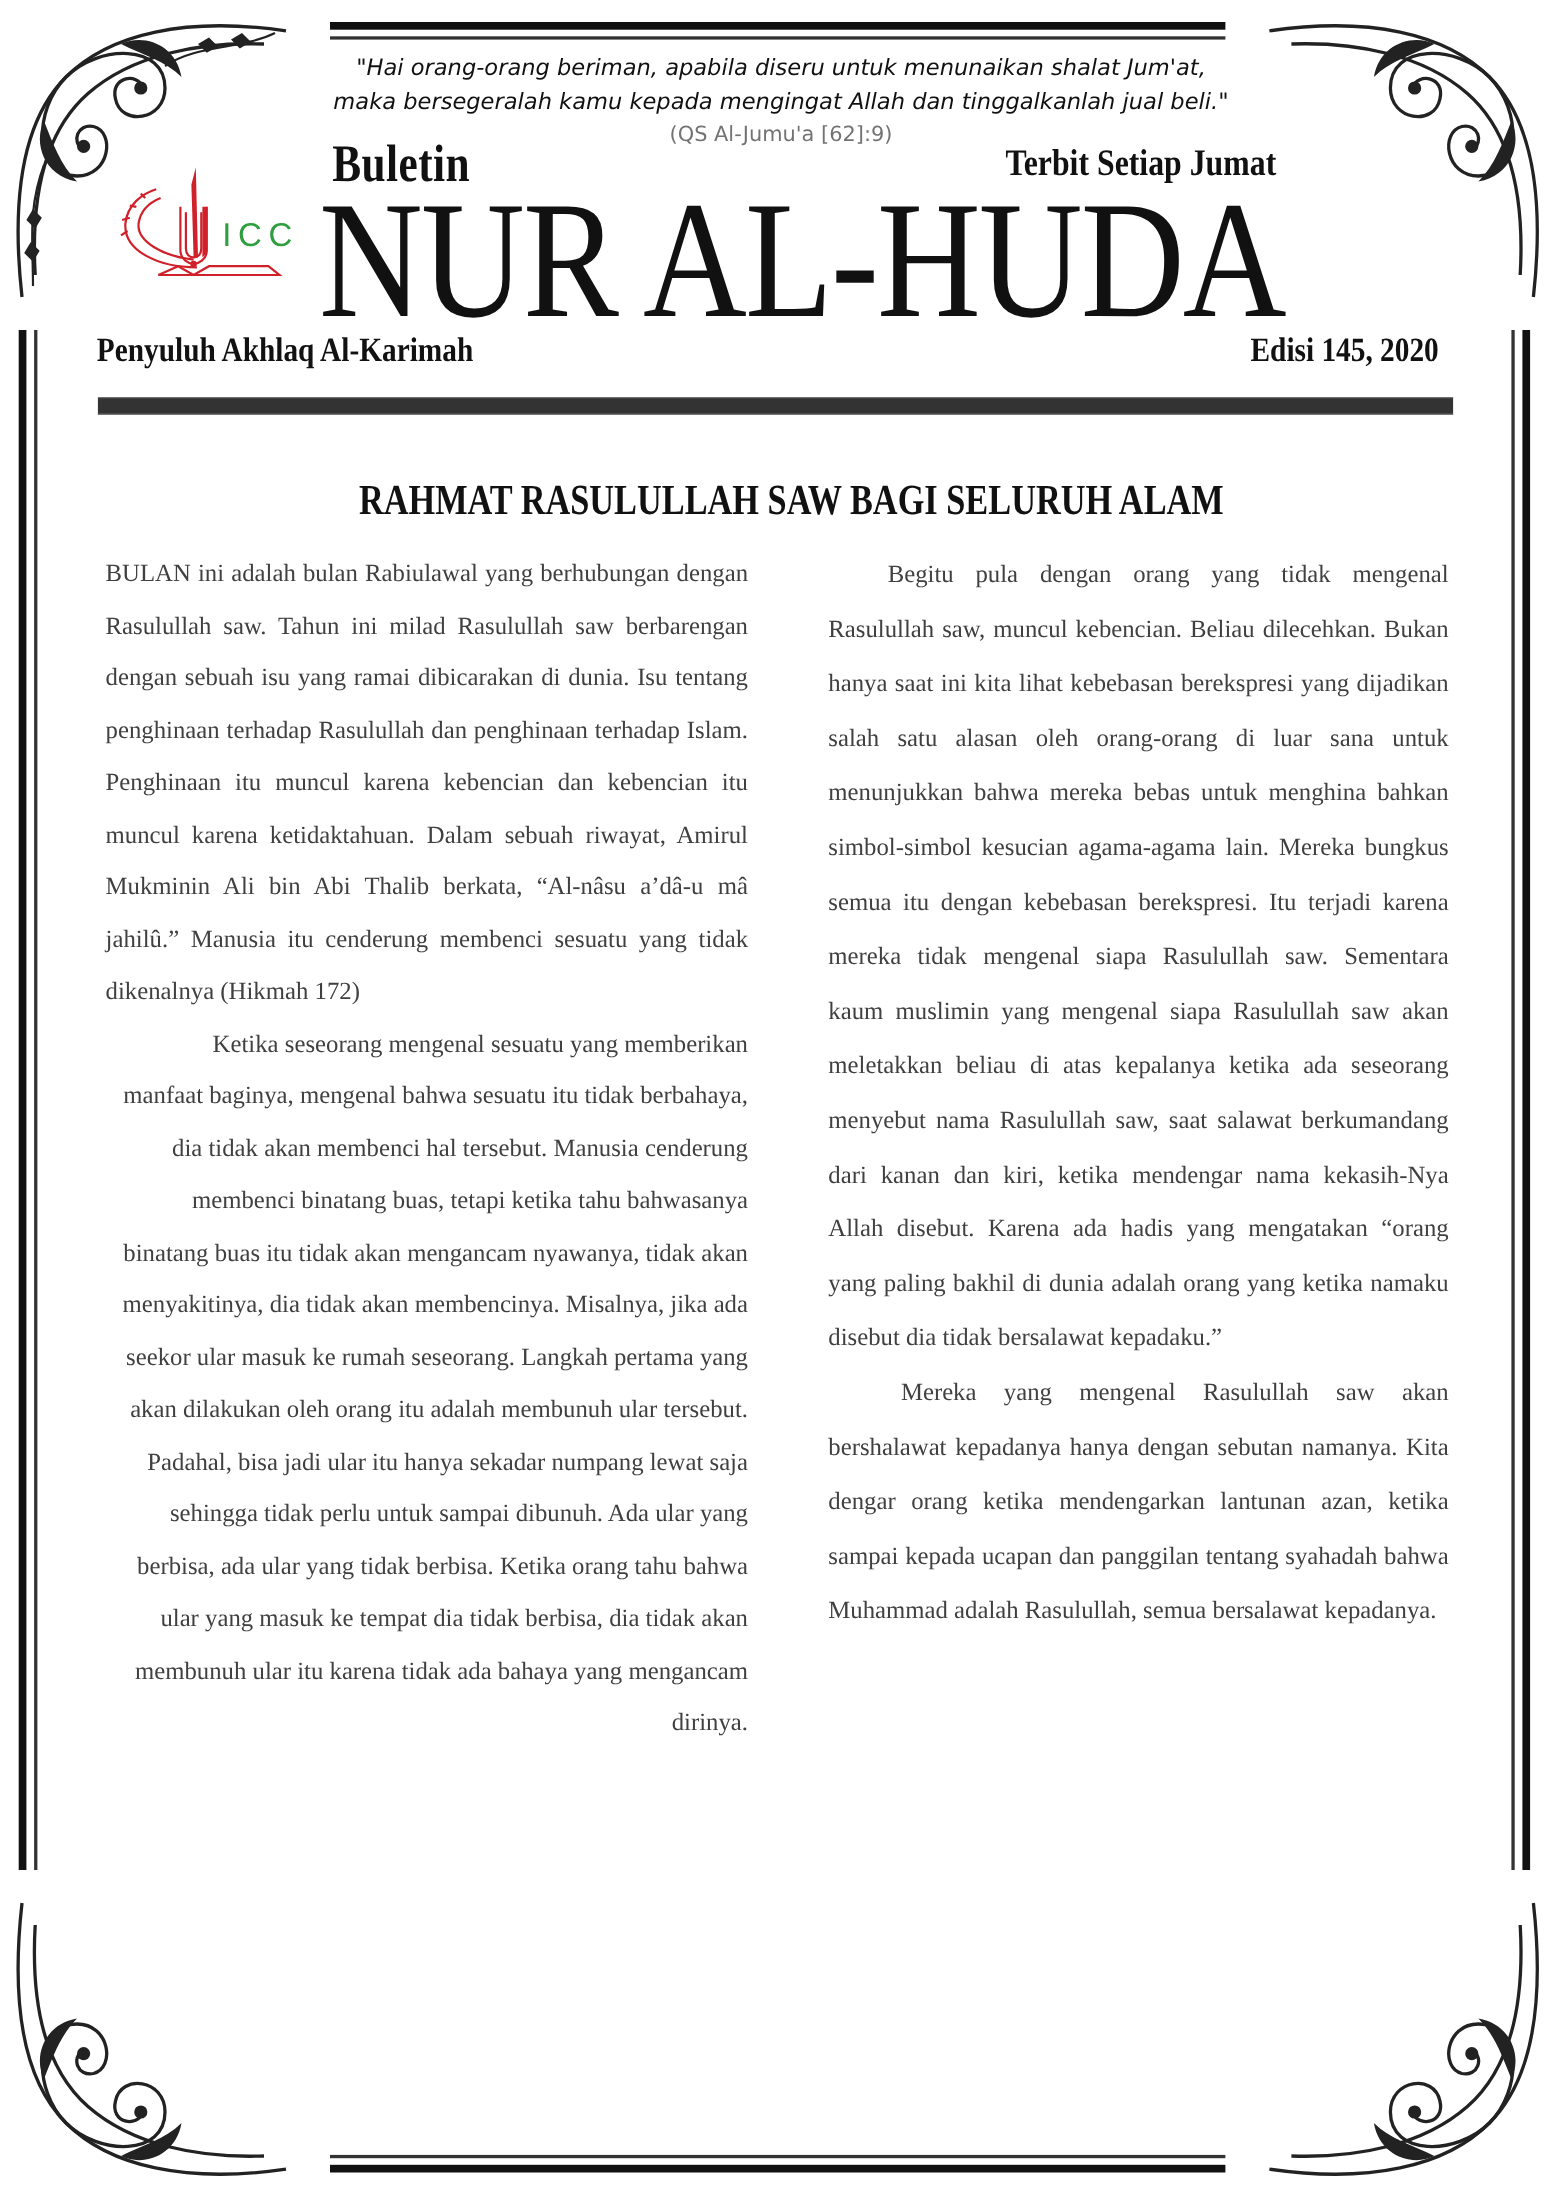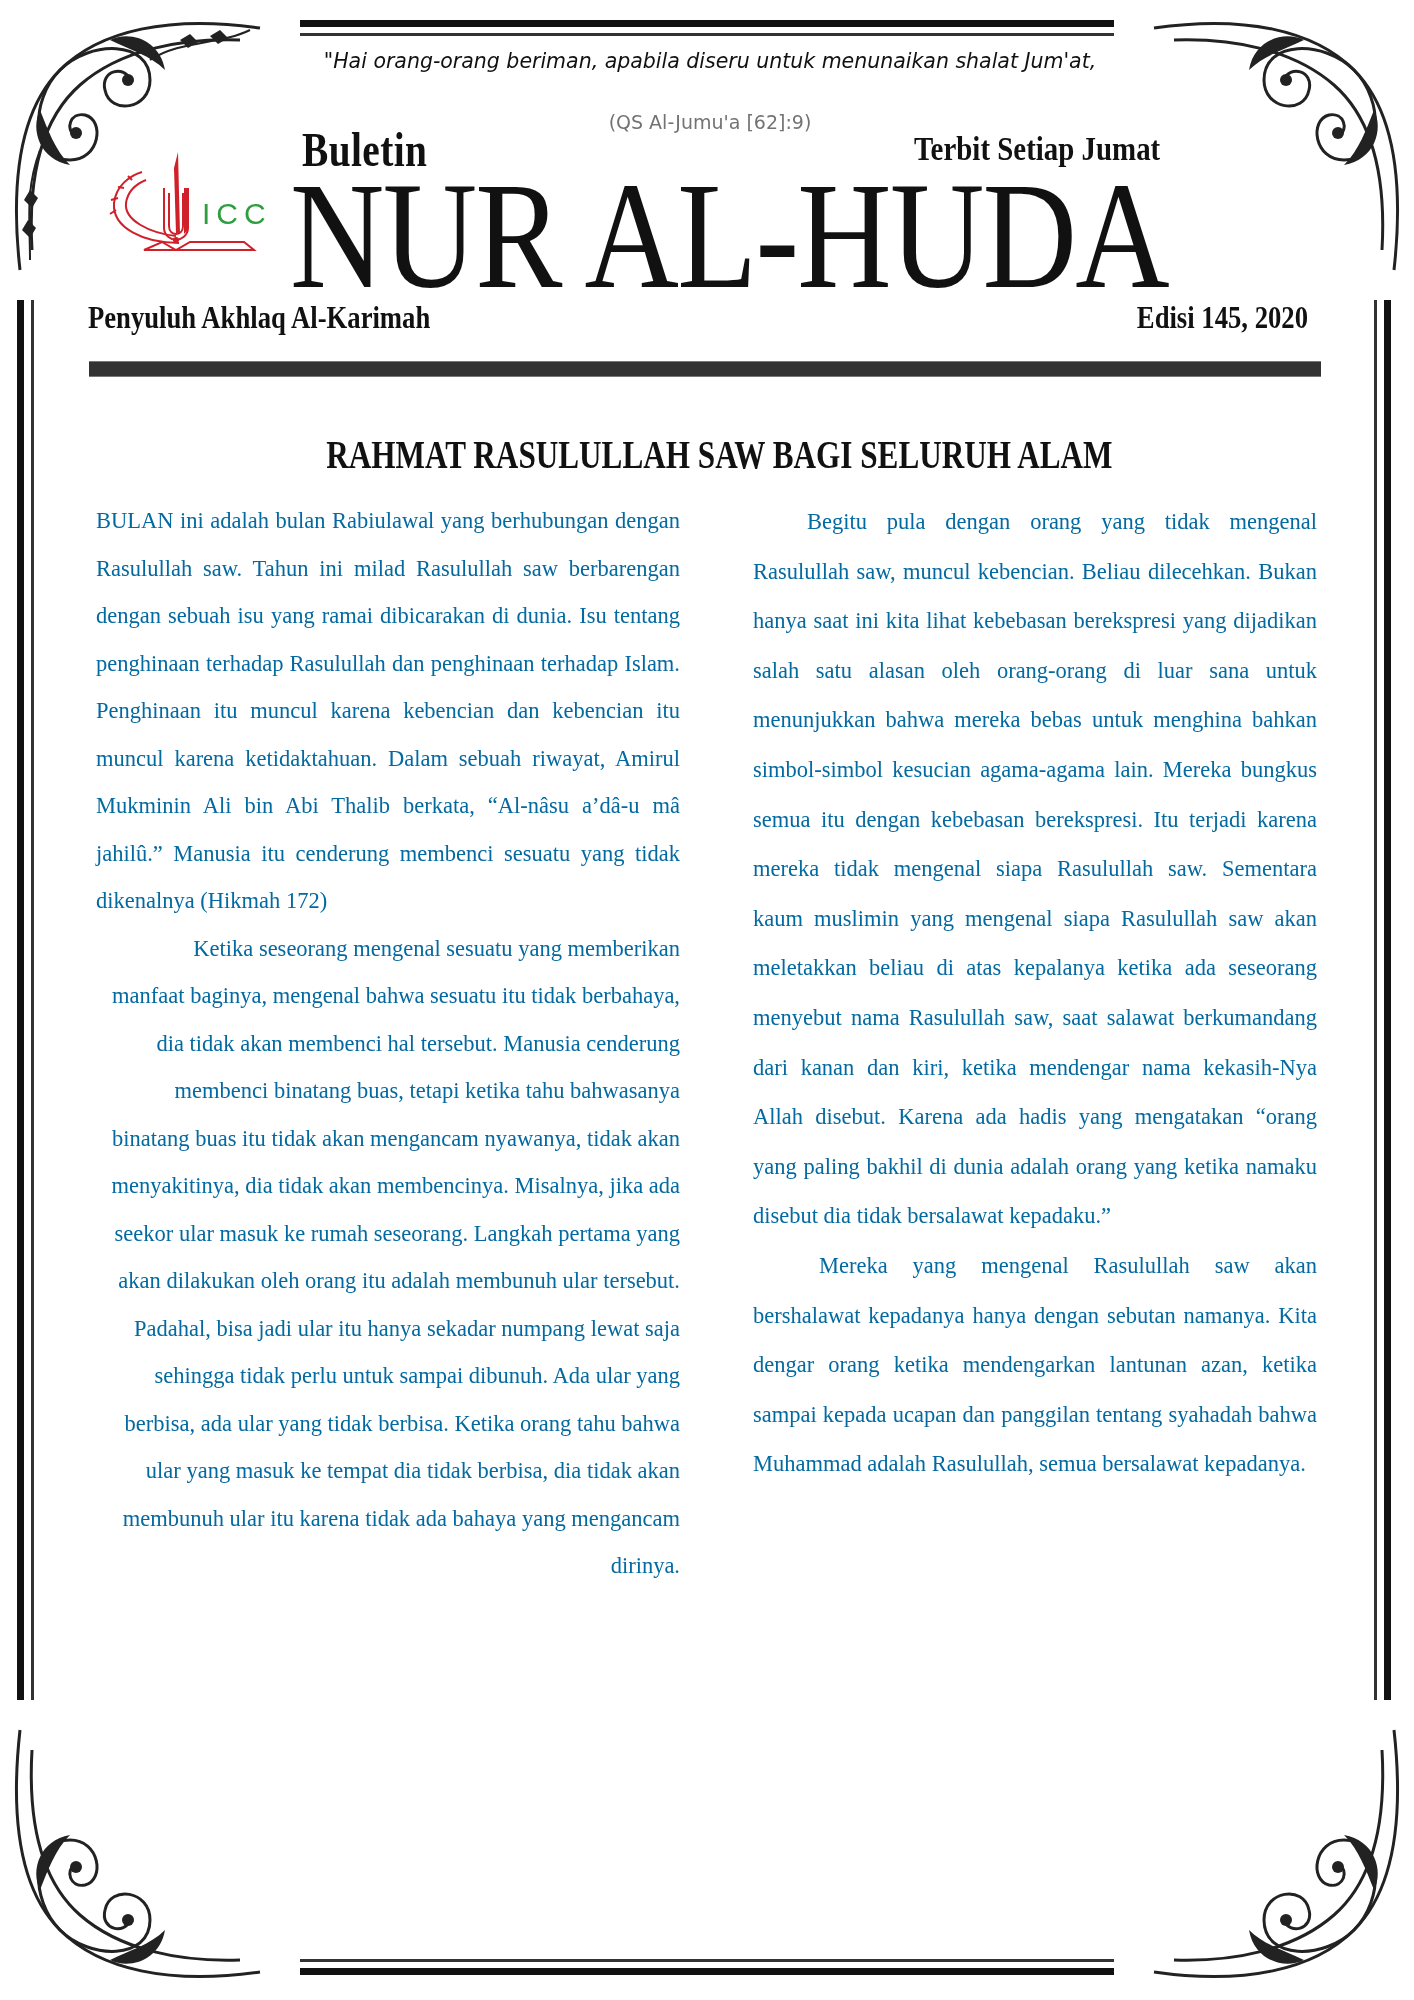--- a/index.html
+++ b/index.html
@@ -29,21 +29,21 @@
 
   .tagline { position: absolute; left: 88px; top: 300px; font-size: 31px; font-weight: bold; transform: scaleX(0.86); transform-origin: left top; }
   .edition { position: absolute; right: 106px; top: 300px; font-size: 31px; font-weight: bold; transform: scaleX(0.86); transform-origin: right top; }
 
   .rule-bar { position: absolute; left: 89px; top: 361px; width: 1232px; height: 14px; background: #333; border-top: 1px solid #777; border-bottom: 1px solid #777; }
 
   .headline { position: absolute; left: 0; width: 1414px; top: 420px; text-align: center; font-size: 39px; font-weight: bold; }
   .headline span { display: inline-block; transform: scaleX(0.8); }
 
   
-  .col { position: absolute; top: 497px; font-family: "Liberation Serif", serif; font-size: 22.5px; line-height: 47.5px; text-align: justify; color: #0369a1; }
+  .col { position: absolute; top: 497px; font-family: "Liberation Serif", serif; font-size: 22.5px; line-height: 47.5px; text-align: justify; color: #404040; }
   .col.left { left: 96px; width: 584px; }
   .col.right { left: 753px; width: 564px; line-height: 49.6px; }
   .col p { margin: 0; }
   .col p.indent { text-indent: 54px; }
   .col p.indent2 { text-indent: 66px; margin-top: 0; }
   .col p.last-left { text-align: right; }
 </style>
 </head>
 <body>
 
@@ -117,20 +117,21 @@
       <path d="M40 110 C 30 130, 40 160, 70 165 C 55 150, 48 130, 40 110 Z"></path>
       <circle cx="128" cy="80" r="6"></circle>
       <circle cx="76" cy="133" r="6"></circle>
     </g>
   </svg>
 </div>
 
 <header>
   <div class="verse">
     <div>"Hai orang-orang beriman, apabila diseru untuk menunaikan shalat Jum'at,</div>
+    <div>maka bersegeralah kamu kepada mengingat Allah dan tinggalkanlah jual beli."</div>
   </div>
   <div class="verse-ref">(QS Al-Jumu'a [62]:9)</div>
 
   <div class="buletin">Buletin</div>
   <div class="terbit">Terbit Setiap Jumat</div>
 
   <div class="logo">
     <svg viewBox="0 0 190 110" width="190" height="110">
       <g fill="none" stroke="#d0202a" stroke-width="2">
         <path d="M75 95 C 40 95, 8 80, 10 55 C 12 38, 25 28, 38 24"></path>

